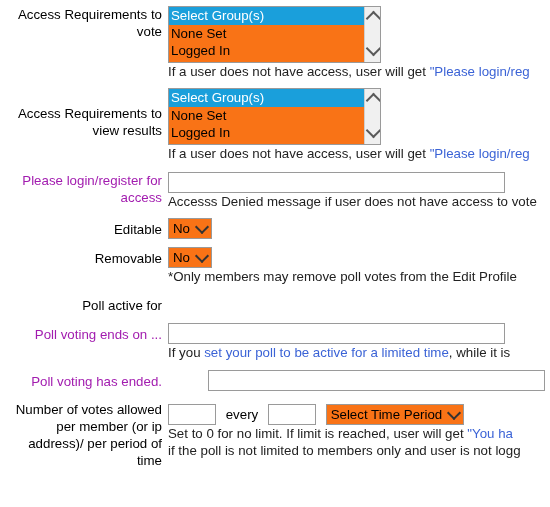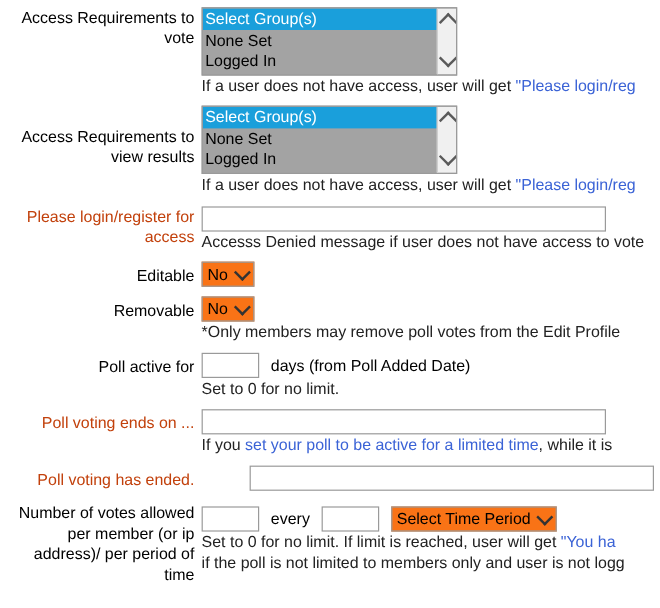--- a/index.html
+++ b/index.html
@@ -28,21 +28,21 @@
     width: 168px;
     min-width: 168px;
     text-align: right;
     padding-right: 6px;
     box-sizing: border-box;
     line-height: 17px;
     font-size: 13.3px;
     color: #000000;
   }
   .label-cell.pink {
-    color: #c2410c;
+    color: #a21caf;
   }
   .field-cell {
     flex: 1;
     min-width: 0;
     overflow: visible;
     white-space: nowrap;
   }
   .hint {
     font-size: 13.3px;
     line-height: 17px;
@@ -51,21 +51,21 @@
   }
   .hint .link {
     color: #3b63d6;
   }
 
   
   .listbox {
     width: 213px;
     height: 57px;
     border: 1px solid #9a9a9a;
-    background: #a3a3a3;
+    background: #f97316;
     box-sizing: border-box;
     position: relative;
     overflow: hidden;
     font-size: 13.3px;
   }
   .listbox .opts {
     position: absolute;
     left: 0; top: 0;
     right: 16px;
     bottom: 0;
@@ -227,25 +227,20 @@
       <div class="sel">
         <span class="txt">No</span>
         <span class="dchev"></span>
       </div>
       <div class="hint">*Only members may remove poll votes from the Edit Profile</div>
     </div>
   </div>
 
   <div class="row" style="padding-top:9px;">
     <div class="label-cell" style="padding-top:3px;">Poll active for</div>
-    <div class="field-cell">
-      <input class="tinput small inline" type="text" value="" style="">
-      <span class="inline ml6">days (from Poll Added Date)</span>
-      <div class="hint">Set to 0 for no limit.</div>
-    </div>
   </div>
 
   <div class="row" style="padding-top:9px;">
     <div class="label-cell pink" style="padding-top:3px;">Poll voting ends on ...</div>
     <div class="field-cell">
       <input class="tinput wide" type="text" value="" style="">
       <div class="hint"><span>If you </span><span class="link">set your poll to be active for a limited time</span><span>, while it is</span></div>
     </div>
   </div>
 

